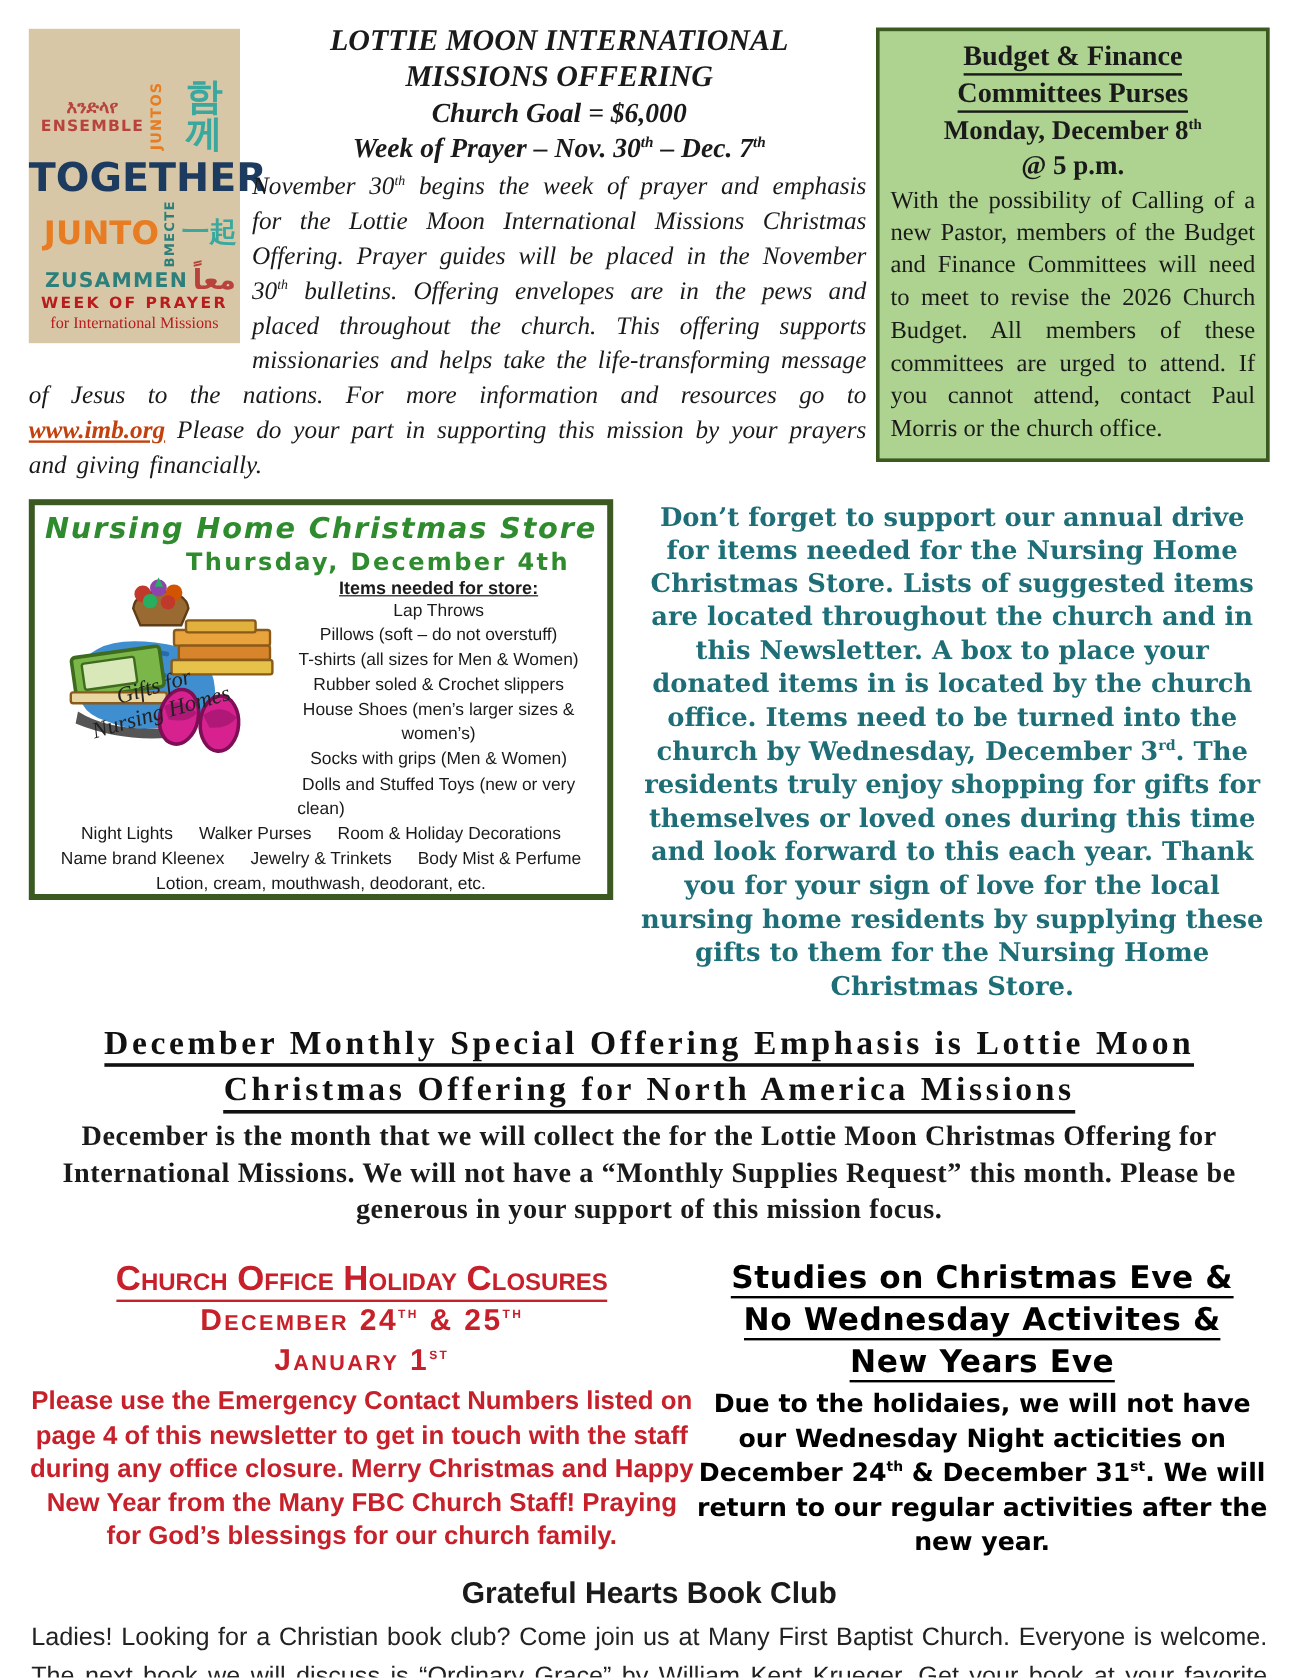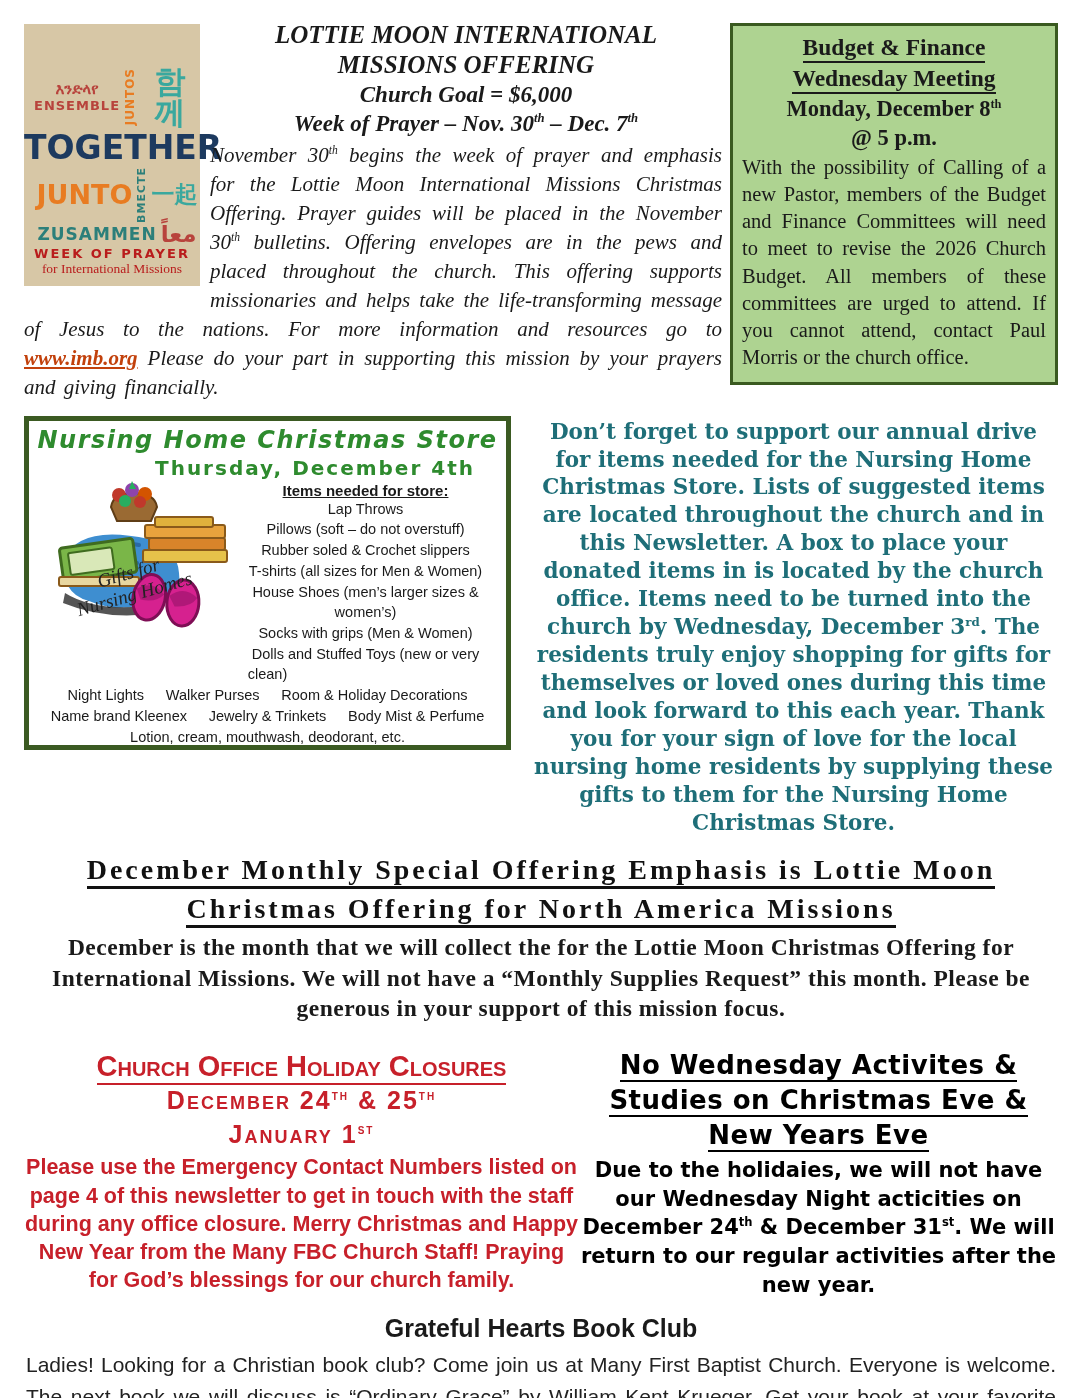--- a/index.html
+++ b/index.html
@@ -160,21 +160,21 @@
         </div>
       </div>
       <div class="logo-footer">
         <div class="wop">WEEK OF PRAYER</div>
         <div class="wop2">for International Missions</div>
       </div>
     </div>
 
     <aside class="green-box">
       <div class="gb-h"><span class="u">Budget &amp; Finance</span></div>
-      <div class="gb-h"><span class="u">Wednesday Meeting</span></div>
+      <div class="gb-h"><span class="u">Committees Purses</span></div>
       <div class="gb-d"><span>Monday, December 8</span><sup>th</sup></div>
       <div class="gb-d">@ 5 p.m.</div>
       <p class="gb-body">With the possibility of Calling of a new Pastor, members of the Budget and Finance Committees will need to meet to revise the 2026 Church Budget.  All members of these committees are urged to attend.  If you cannot attend, contact Paul Morris or the church office.</p>
     </aside>
 
     <h1 class="t1">LOTTIE MOON INTERNATIONAL</h1>
     <h1 class="t1">MISSIONS OFFERING</h1>
     <div class="t2">Church Goal = $6,000</div>
     <div class="t2"><span>Week of Prayer – Nov. 30</span><sup>th</sup><span> – Dec. 7</span><sup>th</sup></div>
     <p class="lead"><span>November 30</span><sup>th</sup><span> begins the week of prayer and emphasis for the Lottie Moon International Missions Christmas Offering.  Prayer guides will be placed in the November 30</span><sup>th</sup><span> bulletins.  Offering envelopes are in the pews and placed throughout the church.  This offering supports missionaries and helps take the life-transforming message of Jesus to the nations.  For more information and resources go to </span><a class="link" href="#">www.imb.org</a><span>  Please do your part in supporting this mission by your prayers and giving financially.</span></p>
@@ -223,22 +223,22 @@
         </svg>
         <div class="clip-cap">
           <span>Gifts for</span><br>
           <span>Nursing Homes</span>
         </div>
       </div>
 
       <div class="nb-items-h">Items needed for store:</div>
       <div class="nb-item">Lap Throws</div>
       <div class="nb-item">Pillows (soft – do not overstuff)</div>
+      <div class="nb-item">T-shirts (all sizes for Men &amp; Women)</div>
       <div class="nb-item">Rubber soled &amp; Crochet slippers</div>
-      <div class="nb-item">T-shirts (all sizes for Men &amp; Women)</div>
       <div class="nb-item">House Shoes (men’s larger sizes &amp; women’s)</div>
       <div class="nb-item">Socks with grips (Men &amp; Women)</div>
       <div class="nb-item">Dolls and Stuffed Toys (new or very clean)</div>
       <div class="nb-item">Night Lights  Walker Purses  Room &amp; Holiday Decorations</div>
       <div class="nb-item">Name brand Kleenex  Jewelry &amp; Trinkets  Body Mist &amp; Perfume</div>
       <div class="nb-item">Lotion, cream, mouthwash, deodorant, etc.</div>
       <div class="nb-item">Snack cakes  Diabetic cookies &amp; candy  Homemade cookies &amp; candy</div>
 
     </div>
 
@@ -254,22 +254,22 @@
   <section class="lower">
 
     <div class="closures">
       <div class="cl-title"><span class="u">Church Office Holiday Closures</span></div>
       <div class="cl-date"><span>December 24</span><sup>th</sup><span> &amp; 25</span><sup>th</sup></div>
       <div class="cl-date"><span>January 1</span><sup>st</sup></div>
       <p class="cl-body">Please use the Emergency Contact Numbers listed on page 4 of this newsletter to get in touch with the staff during any office closure.  Merry Christmas and Happy New Year from the Many FBC Church Staff! Praying for God’s blessings for our church family.</p>
     </div>
 
     <div class="wednesday">
+      <div class="wd-title"><span class="u">Studies on Christmas Eve &amp;</span></div>
       <div class="wd-title"><span class="u">No Wednesday Activites &amp;</span></div>
-      <div class="wd-title"><span class="u">Studies on Christmas Eve &amp;</span></div>
       <div class="wd-title"><span class="u">New Years Eve</span></div>
       <p class="wd-body"><span>Due to the holidaies, we will not have our Wednesday Night acticities on December 24</span><sup>th</sup><span> &amp; December 31</span><sup>st</sup><span>.  We will return to our regular activities after the new year.</span></p>
     </div>
   </section>
 
   <section class="bookclub">
     <div class="bc-title">Grateful Hearts Book Club</div>
     <p class="bc-body"><span>Ladies! Looking for a Christian book club? Come join us at Many First Baptist Church. Everyone is welcome. The next book we will discuss is “Ordinary Grace” by William Kent Krueger. Get your book at your favorite bookstore or the library and come ready to discuss it at our meeting on Thursday, December 4</span></p>
   </section>
 

